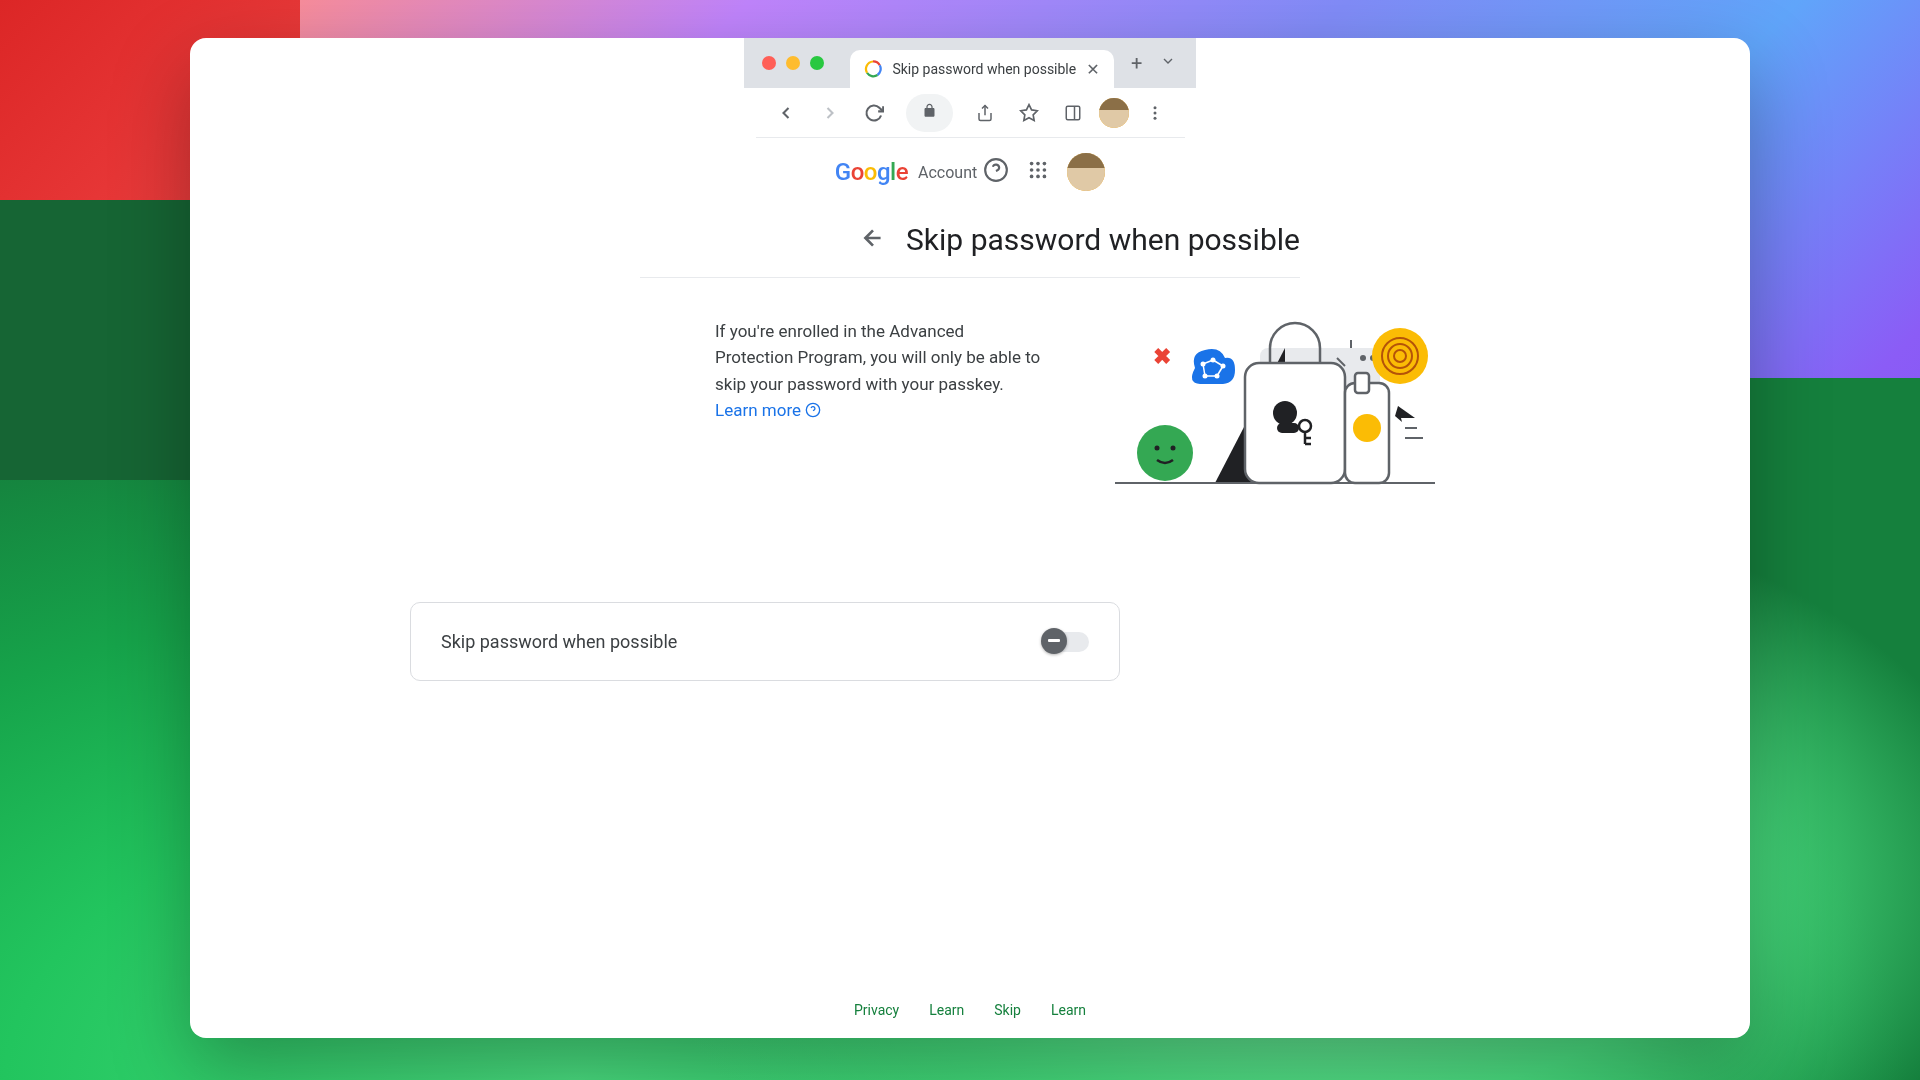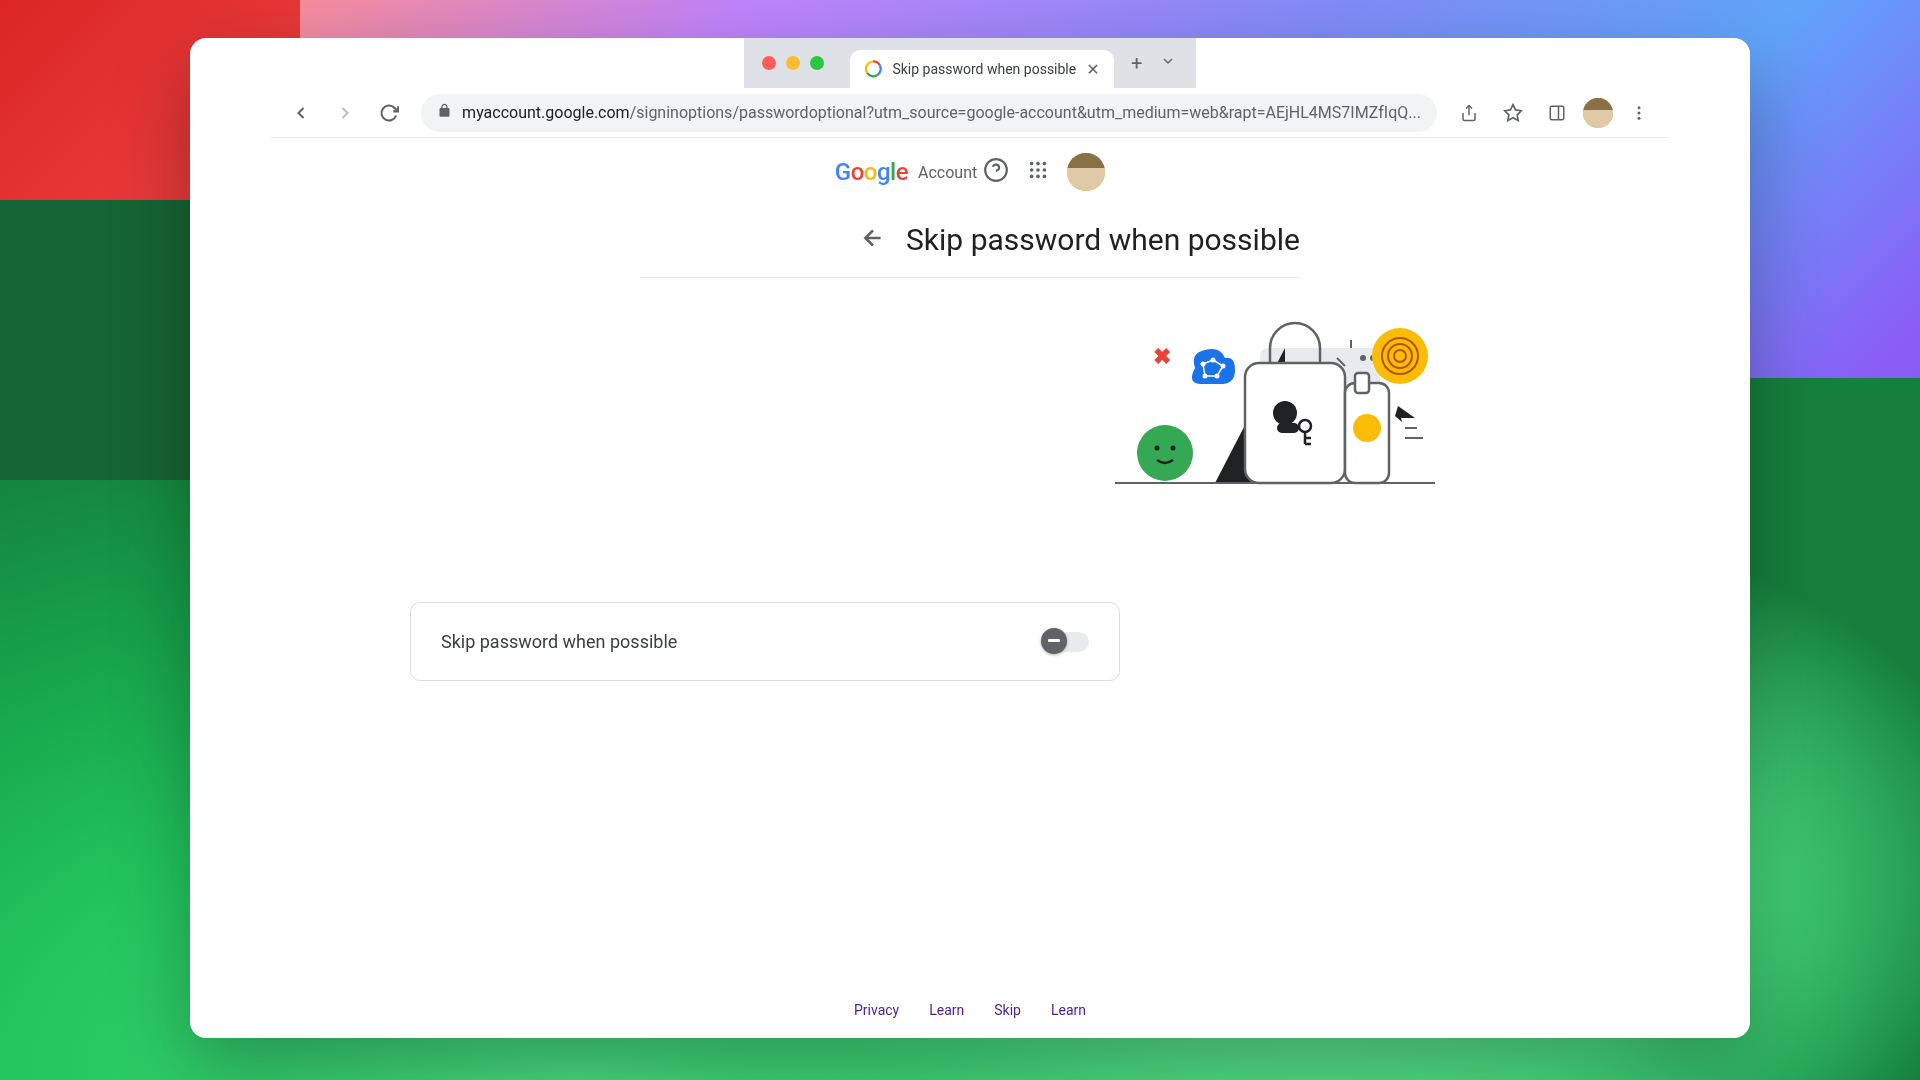--- a/index.html
+++ b/index.html
@@ -305,21 +305,21 @@
   width: 12px;
   height: 2.5px;
   background: #fff;
   border-radius: 1px;
 }
 .footer {
   padding: 20px 28px;
   display: flex;
   gap: 30px;
   font-size: 14px;
-  color: #4c1d95;
+  color: #15803d;
 }
 .footer span { cursor: pointer; }
 .avatar-face {
   width: 100%;
   height: 100%;
   background: #e0c9a6;
   position: relative;
 }
 .avatar-face::before {
   content: '';
@@ -382,21 +382,20 @@
           <path d="M23 4v6h-6"></path>
           <path d="M20.49 15a9 9 0 1 1-2.12-9.36L23 10"></path>
         </svg>
     </div>
     <div class="address-bar">
       <span class="lock">
         <svg width="15" height="15" viewBox="0 0 24 24" fill="currentColor">
             <path d="M18 8h-1V6c0-2.76-2.24-5-5-5S7 3.24 7 6v2H6c-1.1 0-2 .9-2 2v10c0 1.1.9 2 2 2h12c1.1 0 2-.9 2-2V10c0-1.1-.9-2-2-2zM9 6c0-1.66 1.34-3 3-3s3 1.34 3 3v2H9V6z"></path>
           </svg>
       </span>
-      <span class="url"><span class="domain">myaccount.google.com</span><span>/signinoptions/passwordoptional?utm_source=google-account&amp;utm_medium=web&amp;rapt=AEjHL4MS7IMZfIqQ...</span></span>
     </div>
     <div class="toolbar-icon">
       <svg width="18" height="18" viewBox="0 0 24 24" fill="none" stroke="currentColor" stroke-width="2">
           <path d="M4 12v8a2 2 0 0 0 2 2h12a2 2 0 0 0 2-2v-8"></path>
           <polyline points="16 6 12 2 8 6"></polyline>
           <line x1="12" y1="2" x2="12" y2="15"></line>
         </svg>
     </div>
     <div class="toolbar-icon">
       <svg width="20" height="20" viewBox="0 0 24 24" fill="none" stroke="currentColor" stroke-width="2">
@@ -456,20 +455,28 @@
       <svg width="26" height="26" viewBox="0 0 24 24" fill="none" stroke="currentColor" stroke-width="2.5">
           <line x1="19" y1="12" x2="5" y2="12"></line>
           <polyline points="12 19 5 12 12 5"></polyline>
         </svg>
     </div>
     <h1 class="page-title">Skip password when possible</h1>
   </div>
 
   <div class="content">
     <div class="content-text">
+      <p><span>If you're enrolled in the Advanced Protection Program, you will only be able to skip your password with your passkey. </span><span class="learn-link">
+            <span>Learn more</span>
+            <svg width="16" height="16" viewBox="0 0 24 24" fill="none" stroke="currentColor" stroke-width="2">
+              <circle cx="12" cy="12" r="10"></circle>
+              <path d="M9.09 9a3 3 0 0 1 5.83 1c0 2-3 3-3 3"></path>
+              <line x1="12" y1="17" x2="12.01" y2="17"></line>
+            </svg>
+          </span></p>
     </div>
     <div class="illustration">
       <svg viewBox="0 0 340 170" width="340" height="170">
         <rect x="155" y="30" width="120" height="130" rx="8" fill="#e8eaed"></rect>
         <circle cx="258" cy="40" r="3" fill="#5f6368"></circle>
           <circle cx="268" cy="40" r="3" fill="#5f6368"></circle>
         <circle cx="295" cy="38" r="28" fill="#fbbc05"></circle>
         <g stroke="#b45309" stroke-width="2" fill="none">
             <circle cx="295" cy="38" r="18"></circle>
             <circle cx="295" cy="38" r="12"></circle>

